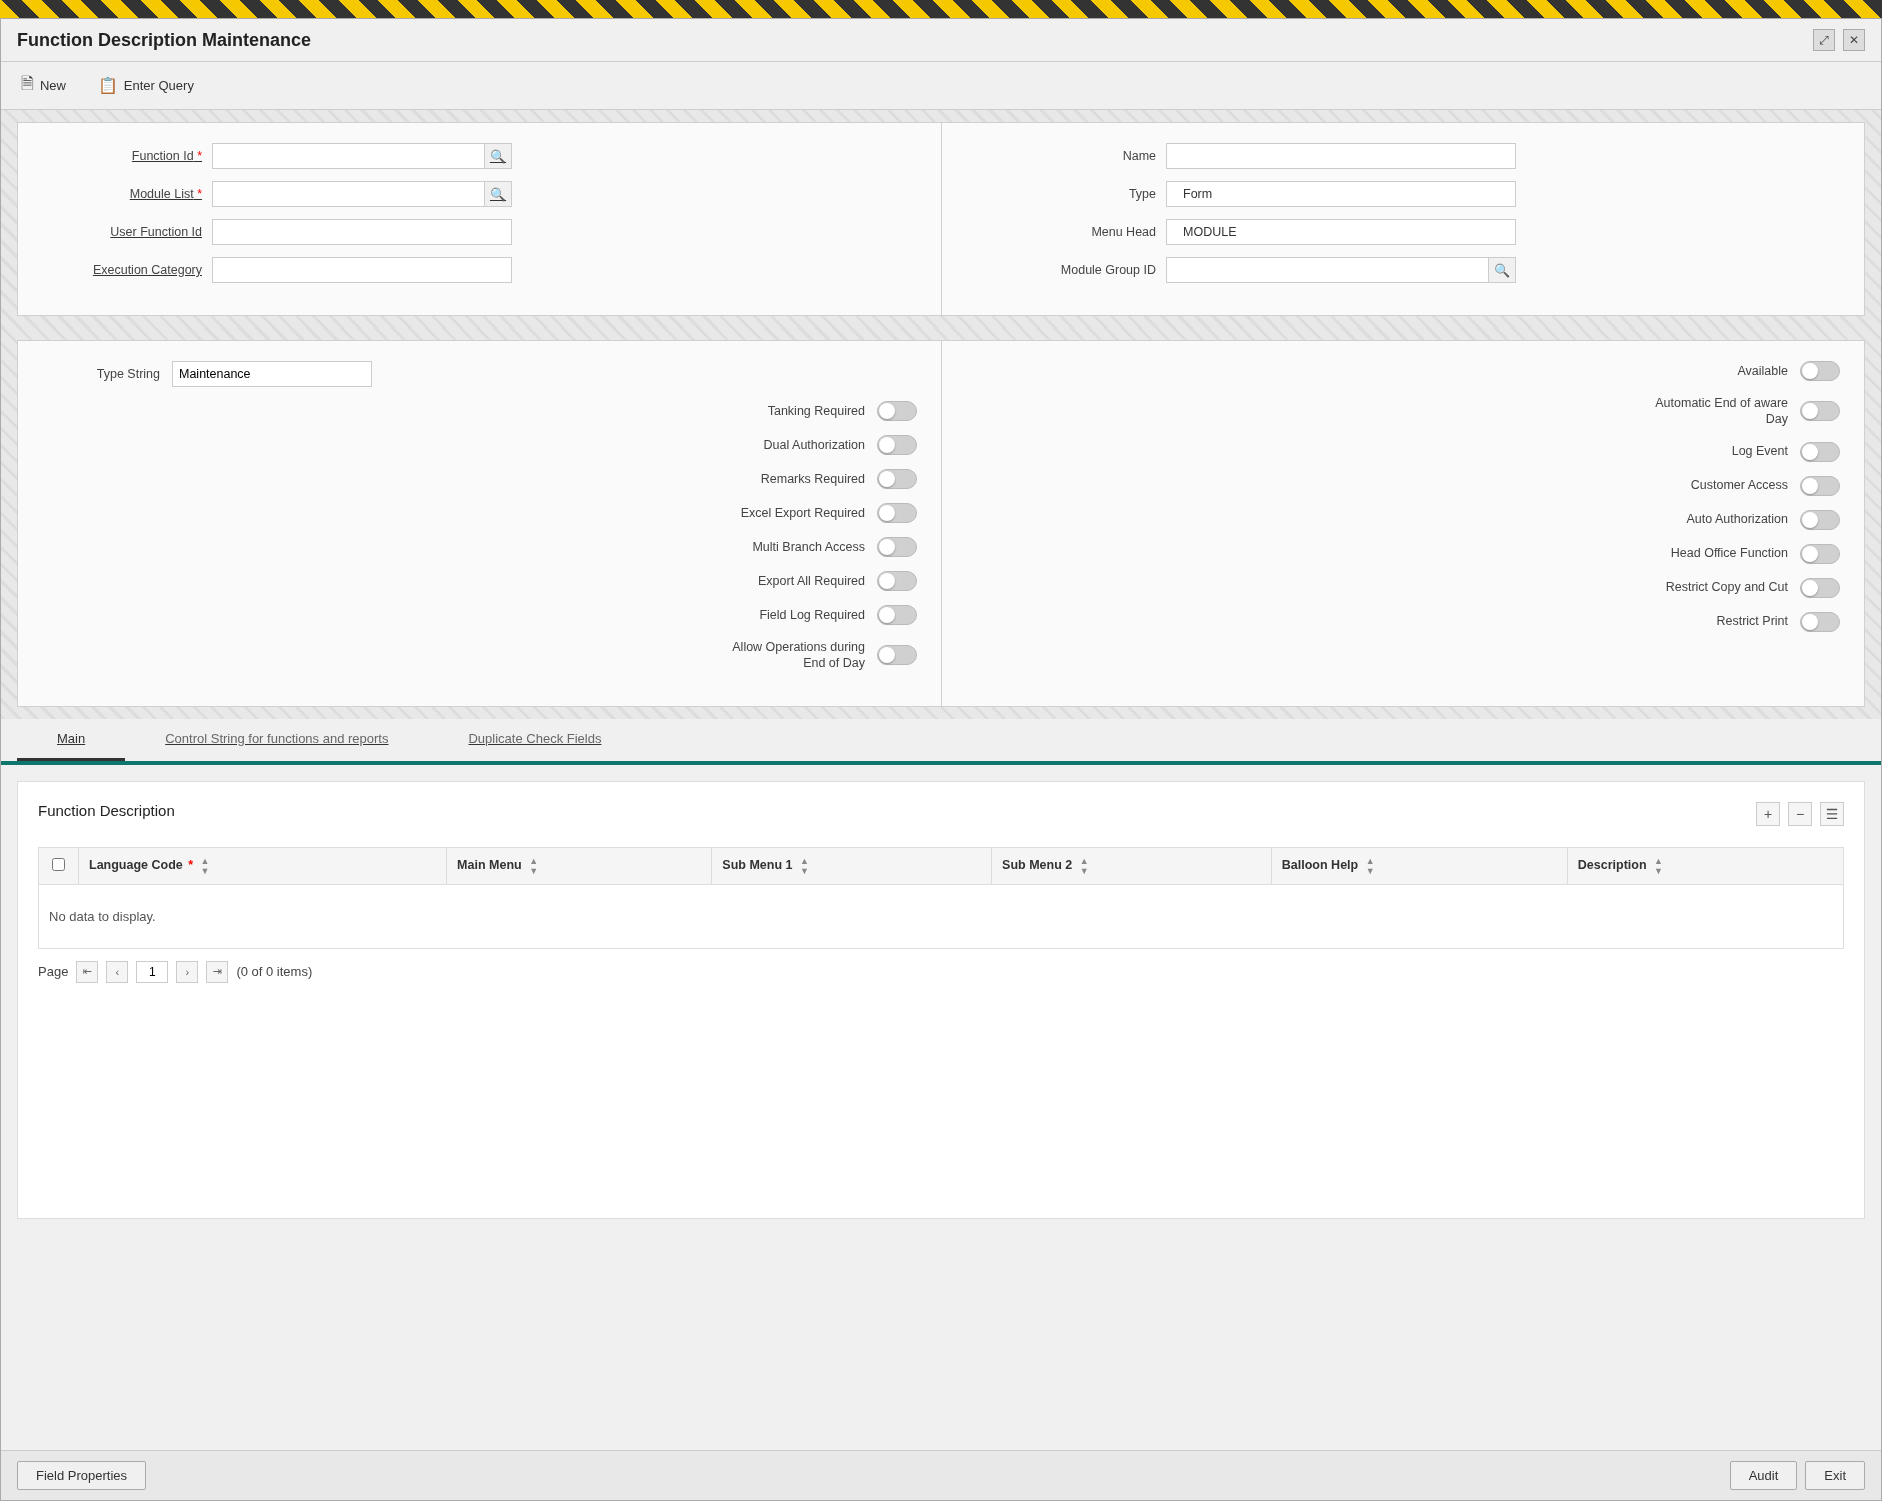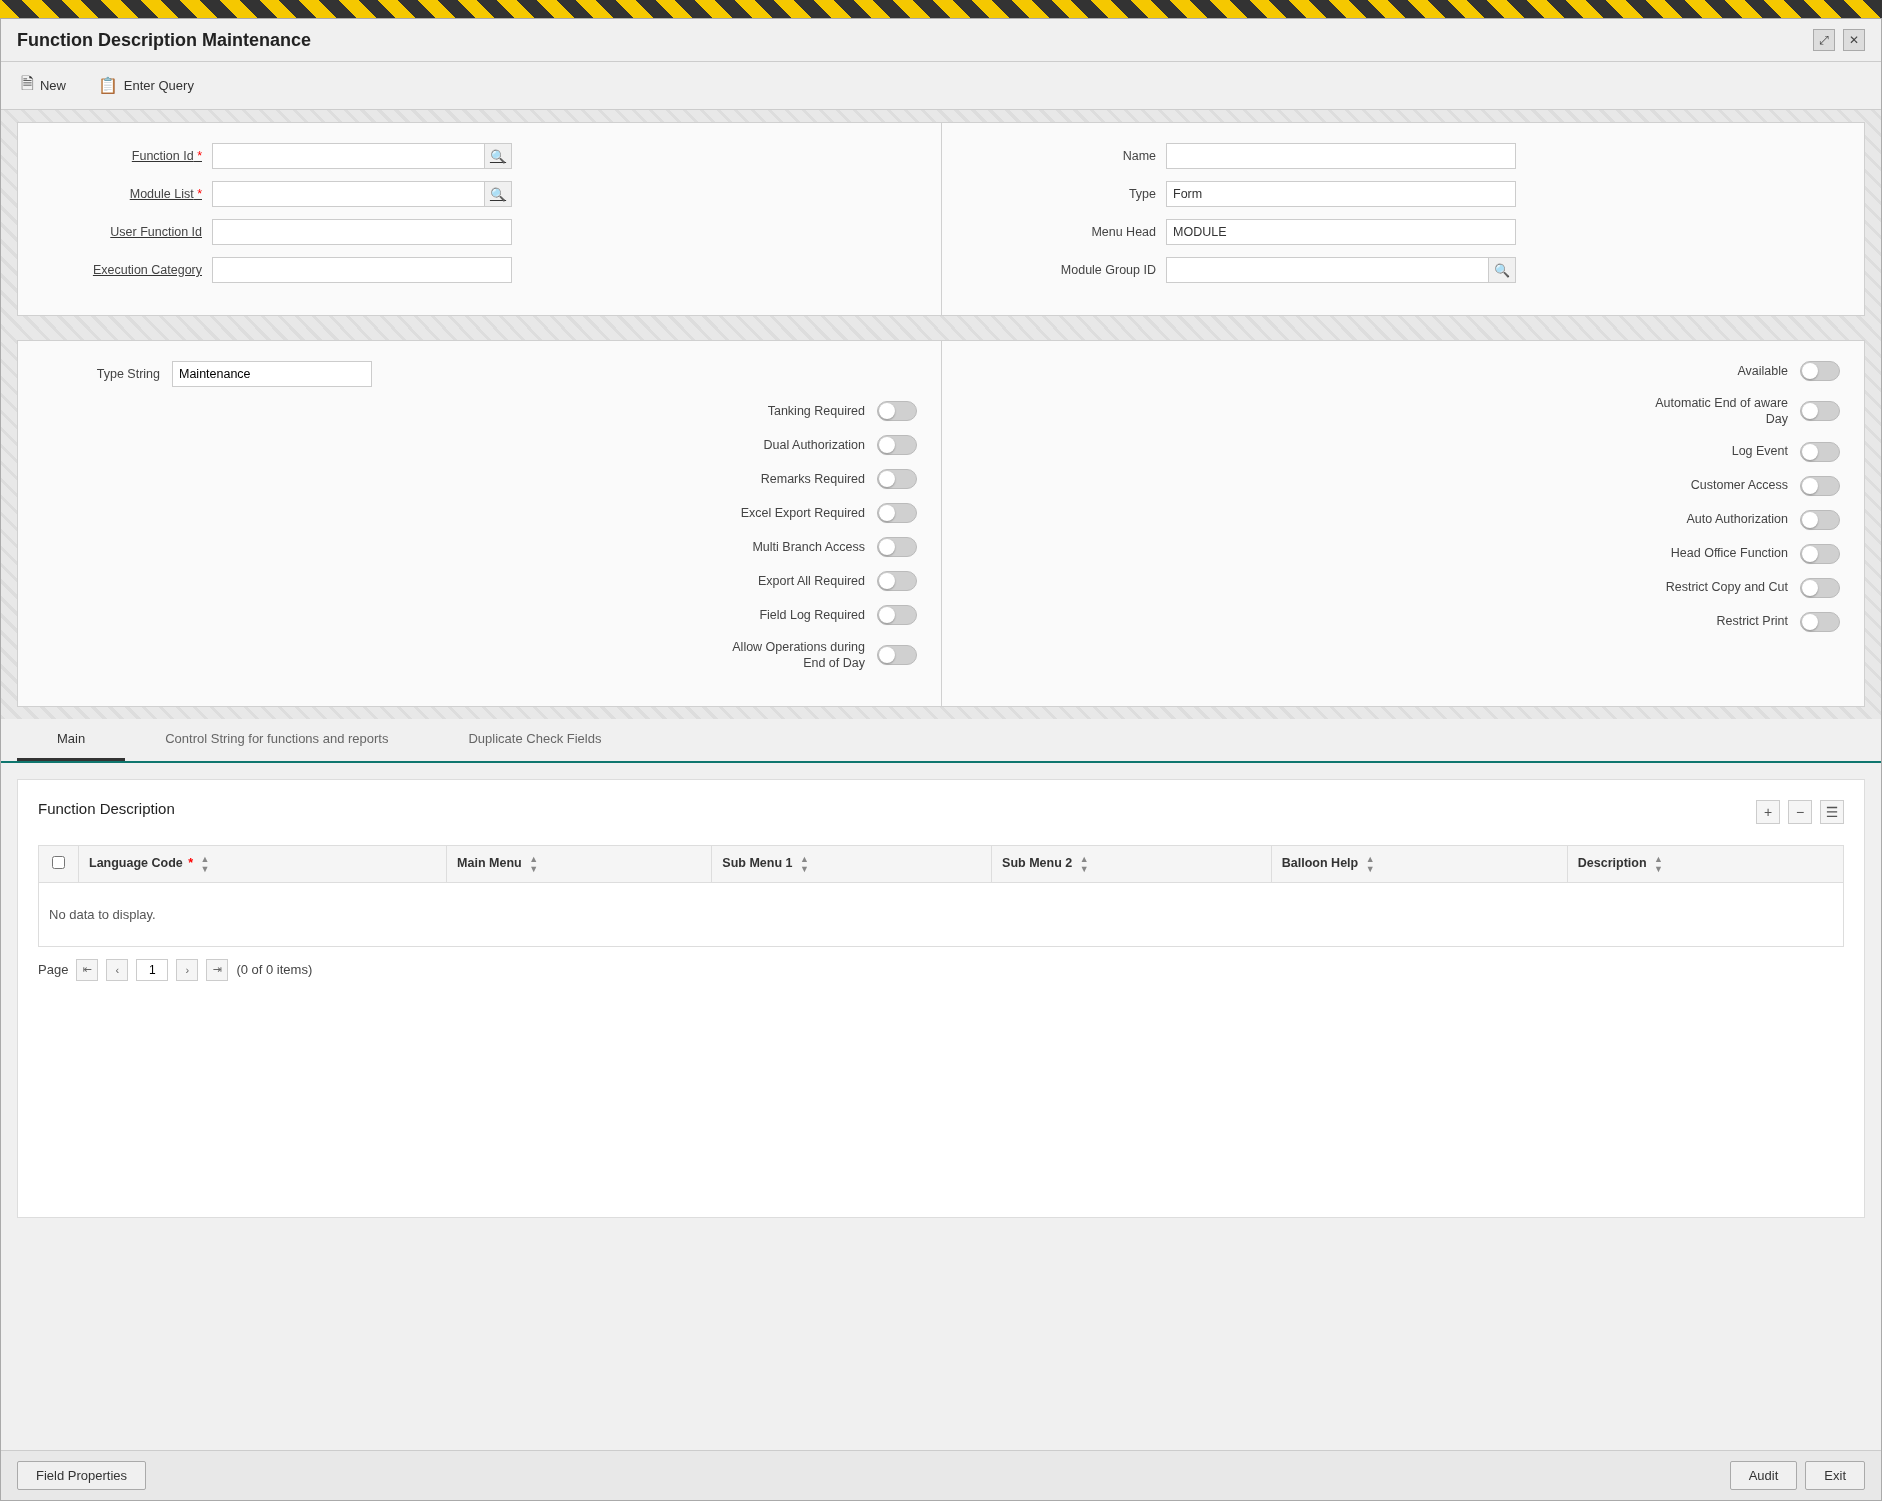--- a/index.html
+++ b/index.html
@@ -129,21 +129,21 @@
     }
     .form-label.required::after {
       content: ' *';
       color: red;
     }
     .form-input {
       flex: 1;
       height: 26px;
       border: 1px solid #ccc;
       background: white;
-      padding: 2px 6px;
+      padding: 2px 16px;
       font-size: 12.5px;
       color: #333;
       outline: none;
       max-width: 300px;
     }
     .form-input-with-icon {
       display: flex;
       align-items: center;
       flex: 1;
       max-width: 300px;
@@ -250,21 +250,22 @@
       background: white;
       padding: 2px 6px;
       font-size: 12.5px;
       outline: none;
     }
 
     
     .tabs-section {
       padding: 0 16px;
       background: #f0f0f0;
-      border-bottom: 2px solid #0f766e;
+      border-bottom: 4px solid #0f766e;
+      text-decoration: underline;
     }
     .tabs-bar {
       display: flex;
       align-items: flex-end;
       gap: 0;
     }
     .tab {
       padding: 12px 40px;
       cursor: pointer;
       color: #666;

